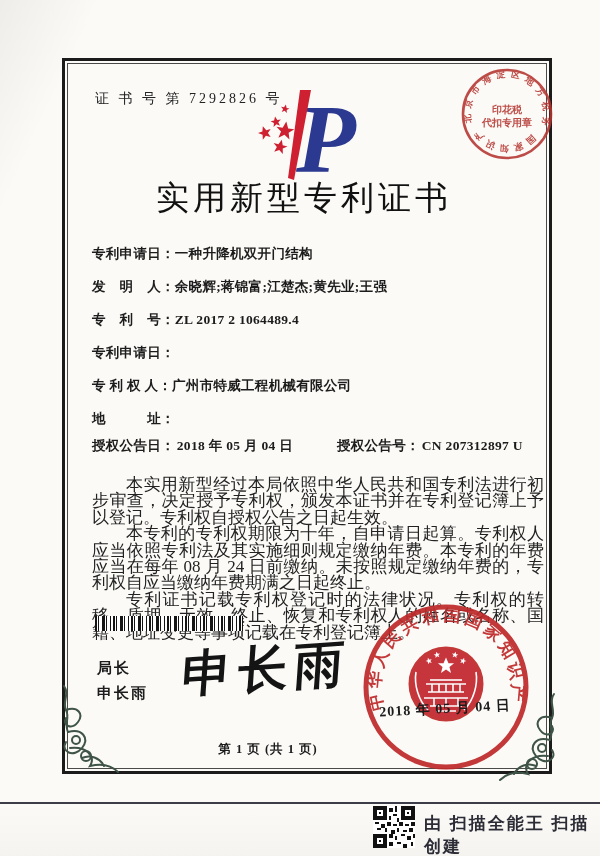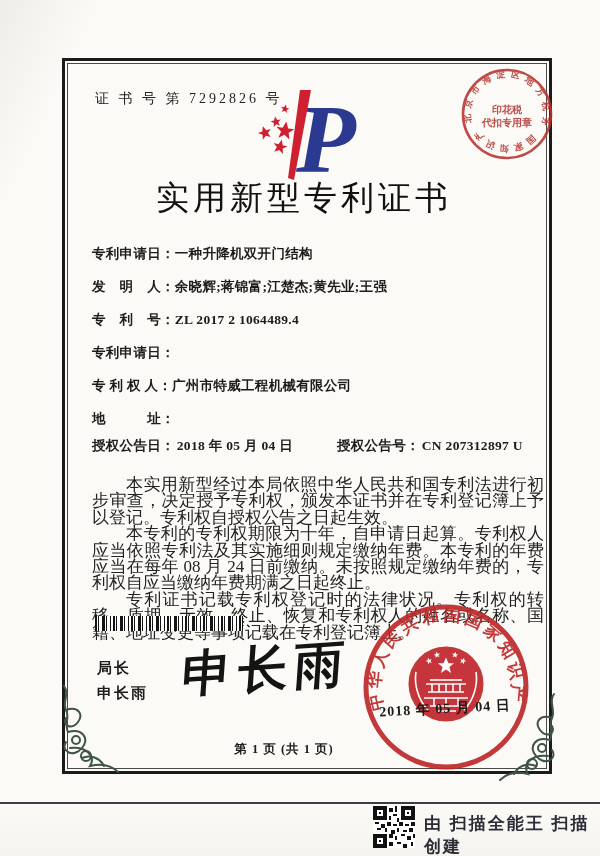--- a/index.html
+++ b/index.html
@@ -41,21 +41,21 @@
       #141414 15px 16px,#fff 16px 18px);}
   .director-title{position:absolute;left:97px;top:659px;font-size:15px;
     font-family:"Liberation Sans","DejaVu Sans",sans-serif;
     font-weight:600;letter-spacing:2px;color:#1d1d1d;text-align:right;}
   .director-name{position:absolute;left:97px;top:684px;font-size:15px;
     font-family:"Liberation Sans","DejaVu Sans",sans-serif;
     font-weight:600;letter-spacing:2px;color:#1d1d1d;}
   .signature{position:absolute;left:182px;top:636px;font-size:50px;
     font-weight:700;color:#141414;transform:rotate(-4deg) skewX(-8deg);
     letter-spacing:6px;white-space:nowrap;}
-  .page-info{position:absolute;left:64px;top:741px;width:440px;text-align:center;
+  .page-info{position:absolute;left:48px;top:741px;width:440px;text-align:center;
     font-size:12.5px;font-weight:600;letter-spacing:1px;}
   .seal-main{position:absolute;left:361px;top:602px;width:170px;height:170px;
     opacity:0.93;}
   .seal-date{position:absolute;left:360px;top:700px;width:170px;text-align:center;
     font-size:14px;font-weight:700;letter-spacing:1px;color:#1b1b1b;
     transform:rotate(-3deg);}
   .seal-tax{position:absolute;left:459px;top:66px;width:96px;height:96px;opacity:0.88;}
   .ornament-bl{position:absolute;left:56px;top:684px;width:64px;height:92px;}
   .ornament-br{position:absolute;left:498px;top:692px;width:64px;height:92px;
     transform:scaleX(-1);}

